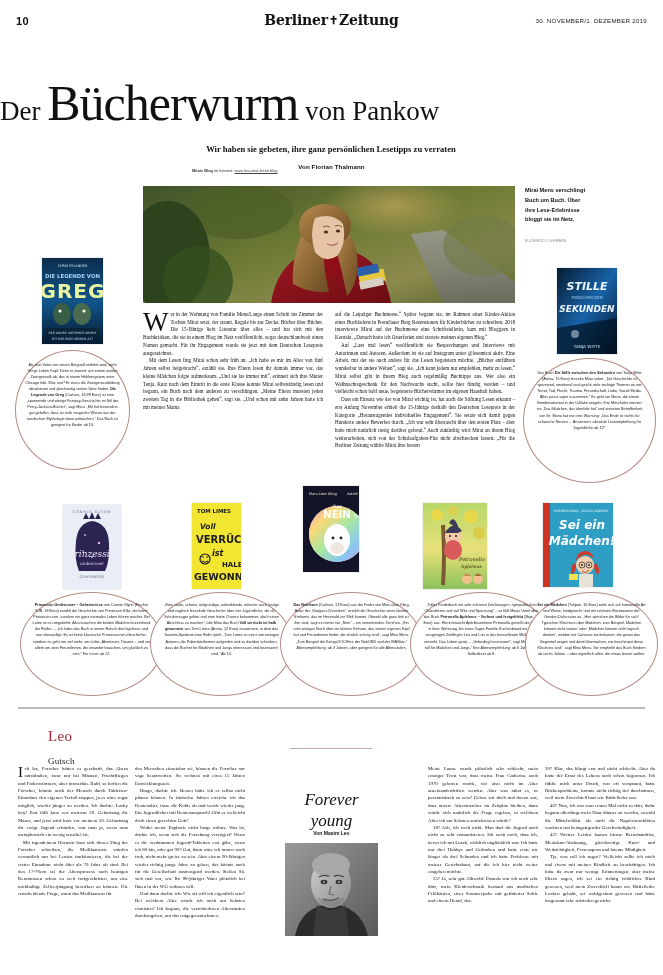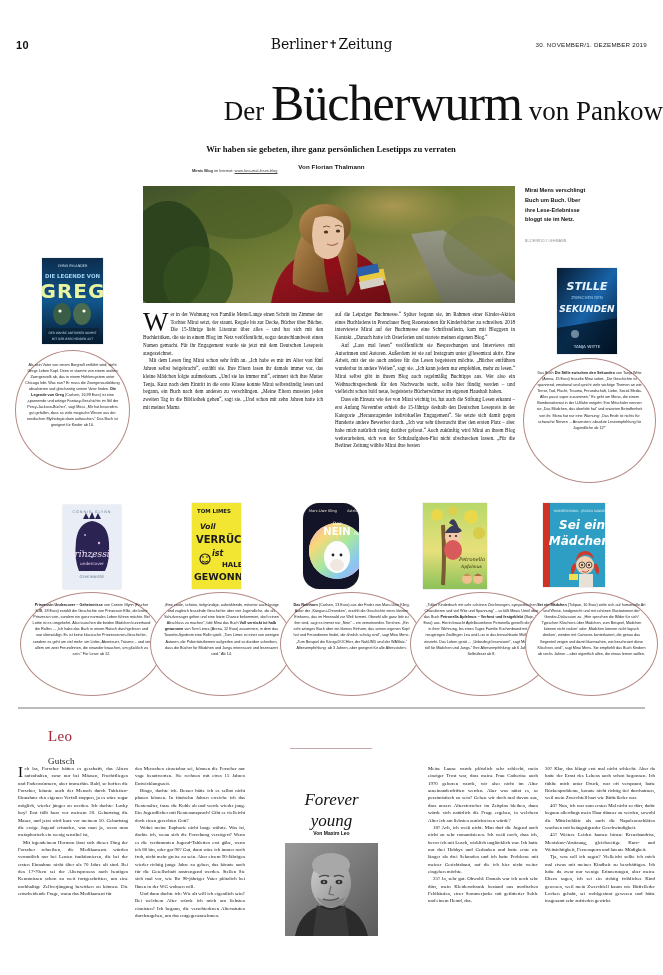--- a/index.html
+++ b/index.html
@@ -8,46 +8,46 @@
     width: 663px; height: 975px;
     background: #ffffff;
     font-family: "Liberation Serif", serif;
     color: #111;
     overflow: hidden;
     position: relative;
   }
 
   
   .masthead {
-    position:absolute; top:36px; left:0; width:663px; height:24px;
+    position:absolute; top:12px; left:0; width:663px; height:24px;
   }
   .page-num {
     position:absolute; left:16px; top:3px;
     font-family:"Liberation Sans", sans-serif;
     font-weight:bold; font-size:11px; letter-spacing:.3px;
   }
   .paper-name {
     position:absolute; left:0; width:663px; top:0;
     text-align:center;
     font-family:"DejaVu Serif", serif;
-    font-weight:normal; font-size:14px;
+    font-weight:bold; font-size:14px;
     letter-spacing:-0.2px;
     color:#111;
   }
   .paper-name .cross { font-size:11px; vertical-align:1px; padding:0 1px;}
   .issue-date {
     position:absolute; right:16px; top:5px;
     font-family:"Liberation Sans", sans-serif;
     font-size:6.2px; letter-spacing:.25px; color:#222;
   }
 
   
   .headline {
     position:absolute; top:78px; left:0; width:663px;
-    text-align:right; white-space:nowrap;
+    text-align:left; white-space:nowrap;
     font-family:"Liberation Serif", serif;
     line-height:1;
   }
   .hl-small { font-size:27px; }
   .hl-big   { font-size:50px; letter-spacing:-1px; }
   .hl-small2{ font-size:27px; }
 
   .subhead {
     position:absolute; top:130px; left:131px; width:400px;
     text-align:center;
@@ -356,21 +356,21 @@
     <circle cx="13" cy="56" r="5" fill="none" stroke="#1a1a1a" stroke-width="1.2"></circle>
     <circle cx="11" cy="54" r=".8" fill="#1a1a1a"></circle>
       <circle cx="15" cy="54" r=".8" fill="#1a1a1a"></circle>
     <path d="M10 58 q3 2.5 6 0" stroke="#1a1a1a" stroke-width="1" fill="none"></path>
   </svg>
 </div>
 <div class="circle" style="left:150px;top:592px;width:143px;height:104px;">
   <div class="txt">„Eine coole, schöne, tiefgründige, aufwühlende, mitunter auch lustige und zugleich fesselnde Geschichte über vier Jugendliche, die als Schulversager gelten und eine letzte Chance bekommen, doch einen Abschluss zu machen“, lobt Mirai das Buch <b>Voll verrückt ist halb gewonnen</b> von Tom Limes (Arena, 12 Euro) zusammen, in dem das Tourette-Syndrom eine Rolle spielt. „Tom Limes ist einer von wenigen Autoren, die Pubertätsthemen aufgreifen und so darüber schreiben, dass die Bücher für Mädchen und Jungs interessant und lesenswert sind.“ Ab 14.</div>
 </div>
 
-<div class="bookcover" style="left:303px;top:503px;width:56px;height:86px;border-radius:16px;">
+<div class="bookcover" style="left:303px;top:486px;width:56px;height:86px;">
   <svg width="68" height="86" viewBox="0 0 68 86">
     <rect width="68" height="86" fill="#141428"></rect>
     <text x="6" y="9" font-family="DejaVu Sans, sans-serif" font-size="3.6" fill="#e8e0d0">Marc-Uwe Kling</text>
     <text x="44" y="9" font-family="DejaVu Sans, sans-serif" font-size="3.6" fill="#e8e0d0">Astrid Henn</text>
     <circle cx="34" cy="48" r="28" fill="#ffd8e8"></circle>
     <path d="M6 48 a28 28 0 0 1 56 0 a28 28 0 0 1 -56 0z" fill="url(#rainbow)"></path>
     <defs>
         <linearGradient id="rainbow" x1="0" y1="0" x2="1" y2="1">
       <stop offset="0" stop-color="#f5a0c8"></stop>
           <stop offset=".25" stop-color="#f8d878"></stop>
@@ -419,21 +419,21 @@
     <circle cx="44" cy="76" r="5" fill="#f0c090"></circle>
       <circle cx="55" cy="76" r="5" fill="#f0c090"></circle>
     <path d="M40 73 q4 -5 8 0z" fill="#c89050"></path>
       <path d="M51 73 q4 -5 8 0z" fill="#a87040"></path>
   </svg>
 </div>
 <div class="circle" style="left:410px;top:592px;width:143px;height:104px;">
   <div class="txt">„Tolles Kinderbuch mit sehr schönen Zeichnungen, sympathischen Charakteren und viel Witz und Spannung“ – so fällt Mirais Urteil über das Buch <b>Petronella Apfelmus – Verhext und festgeklebt</b> (Boje, 13 Euro) aus. Hierin braucht Apfelbaumhexe Petronella genießt die Ruhe in ihrer Wohnung, bis eines Tages Familie Kuchenbrand mit den neugierigen Zwillingen Lea und Luis in das benachbarte Müllerhaus einzieht. Das Leben gerät ... „Unbedingt lesenswert“, sagt Mirai, „und toll für Mädchen und Jungs.“ Ihre Altersempfehlung: ab 6 Jahren, für Selbstleser ab 8.</div>
 </div>
 
-<div class="bookcover" style="left:543px;top:503px;width:62px;height:84px;">
+<div class="bookcover" style="left:543px;top:503px;width:70px;height:84px;">
   <svg width="70" height="84" viewBox="0 0 70 84">
     <rect width="70" height="84" fill="#2f9ec4"></rect>
     <rect width="7" height="84" fill="#d03224"></rect>
     <text x="38" y="9" font-family="DejaVu Sans, sans-serif" font-size="3" fill="#dff0f8" text-anchor="middle">YASMEEN ISMAIL · JESSICA SANDERS</text>
     <text x="39" y="26" font-family="DejaVu Sans, sans-serif" font-size="12" font-weight="bold" fill="#fff" text-anchor="middle" font-style="italic">Sei ein</text>
     <text x="39" y="42" font-family="DejaVu Sans, sans-serif" font-size="12" font-weight="bold" fill="#fff" text-anchor="middle" font-style="italic">Mädchen!</text>
     <circle cx="42" cy="62" r="9" fill="#f6cfae"></circle>
     <path d="M33 58 q9 -12 18 -2 q-2 -8 -9 -8 q-8 0 -9 10z" fill="#cf3b2a"></path>
     <path d="M31 60 q-5 6 -2 12 q4 -4 4 -10z" fill="#cf3b2a"></path>
     <path d="M53 60 q5 6 2 12 q-4 -4 -4 -10z" fill="#cf3b2a"></path>

